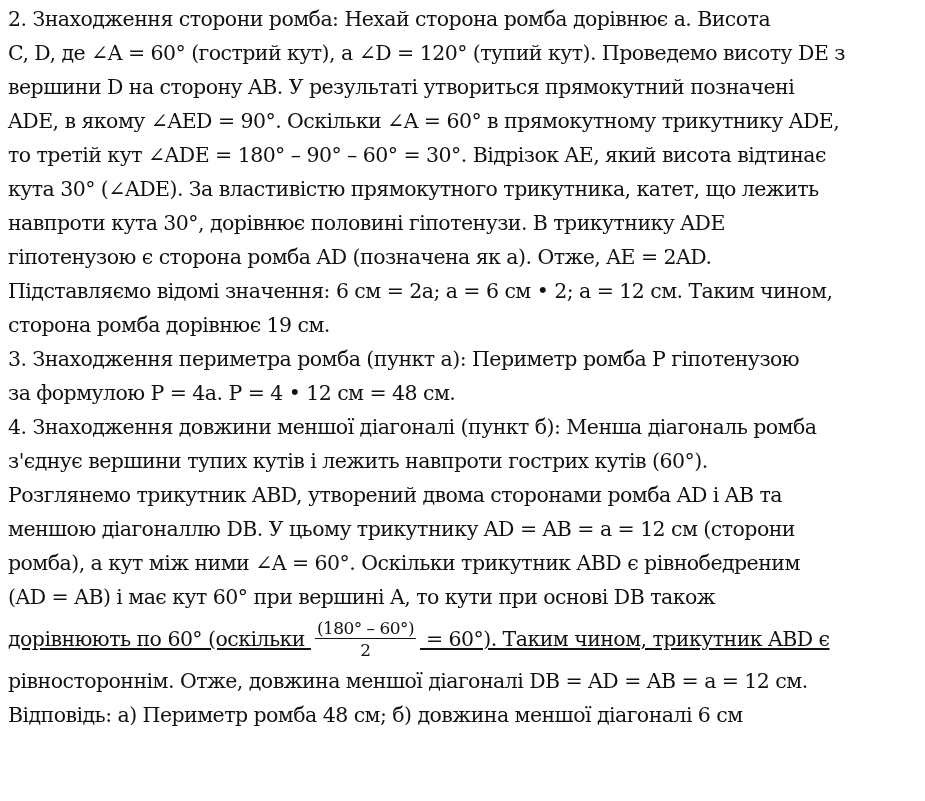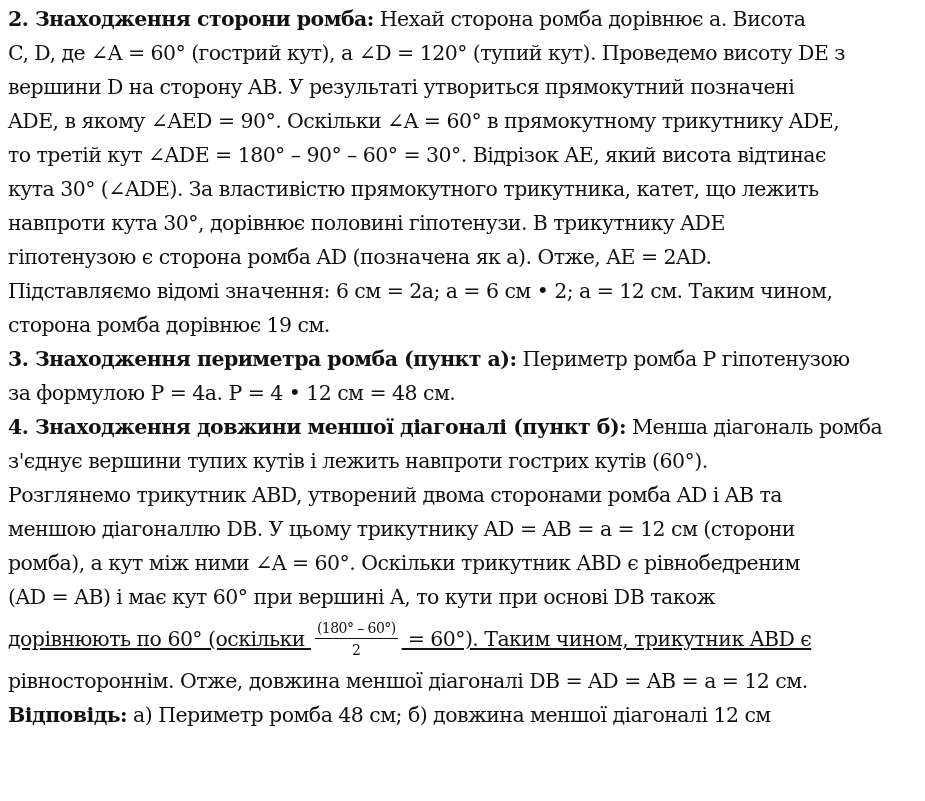--- a/index.html
+++ b/index.html
@@ -12,26 +12,26 @@
     color: #111111;
     letter-spacing: -0.55px;
     word-spacing: 0px;
   }
   .line {
     height: 34px;
     line-height: 34px;
     white-space: nowrap;
   }
   .line.tall { height: 50px; line-height: 50px; text-decoration: underline; }
-  .b { font-weight: bold; text-align: right; }
+  .b { font-weight: normal; text-align: right; }
   .frac {
     display: inline-block;
     vertical-align: middle;
     text-align: center;
-    font-size: 14px;
+    font-size: 17px;
     line-height: 16px;
     margin: 0 4px;
     position: relative;
     top: -2px;
   }
   .frac .num { display: block; border-bottom: 1.5px solid #111; padding: 0 2px 2px 2px; }
   .frac .den { display: block; padding-top: 3px; }
 </style>
 </head>
 <body>
@@ -54,14 +54,14 @@
 
   <div class="line"><span class="b">4. Знаходження довжини меншої діагоналі (пункт б):</span><span> Менша діагональ ромба</span></div>
   <div class="line">з'єднує вершини тупих кутів і лежить навпроти гострих кутів (60°).</div>
   <div class="line">Розглянемо трикутник ABD, утворений двома сторонами ромба AD і AB та</div>
   <div class="line">меншою діагоналлю DB. У цьому трикутнику AD = AB = a = 12 см (сторони</div>
   <div class="line">ромба), а кут між ними ∠A = 60°. Оскільки трикутник ABD є рівнобедреним</div>
   <div class="line">(AD = AB) і має кут 60° при вершині A, то кути при основі DB також</div>
   <div class="line tall"><span>дорівнюють по 60° (оскільки </span><span class="frac"><span class="num">(180° – 60°)</span><span class="den">2</span></span><span> = 60°). Таким чином, трикутник ABD є</span></div>
   <div class="line">рівностороннім. Отже, довжина меншої діагоналі DB = AD = AB = a = 12 см.</div>
 
-  <div class="line"><span class="b">Відповідь:</span><span> а) Периметр ромба 48 см; б) довжина меншої діагоналі 12 см</span></div>
+  <div class="line"><span class="b">Відповідь:</span><span> а) Периметр ромба 48 см; б) довжина меншої діагоналі 6 см</span></div>
 </div>
 
 </body></html>

